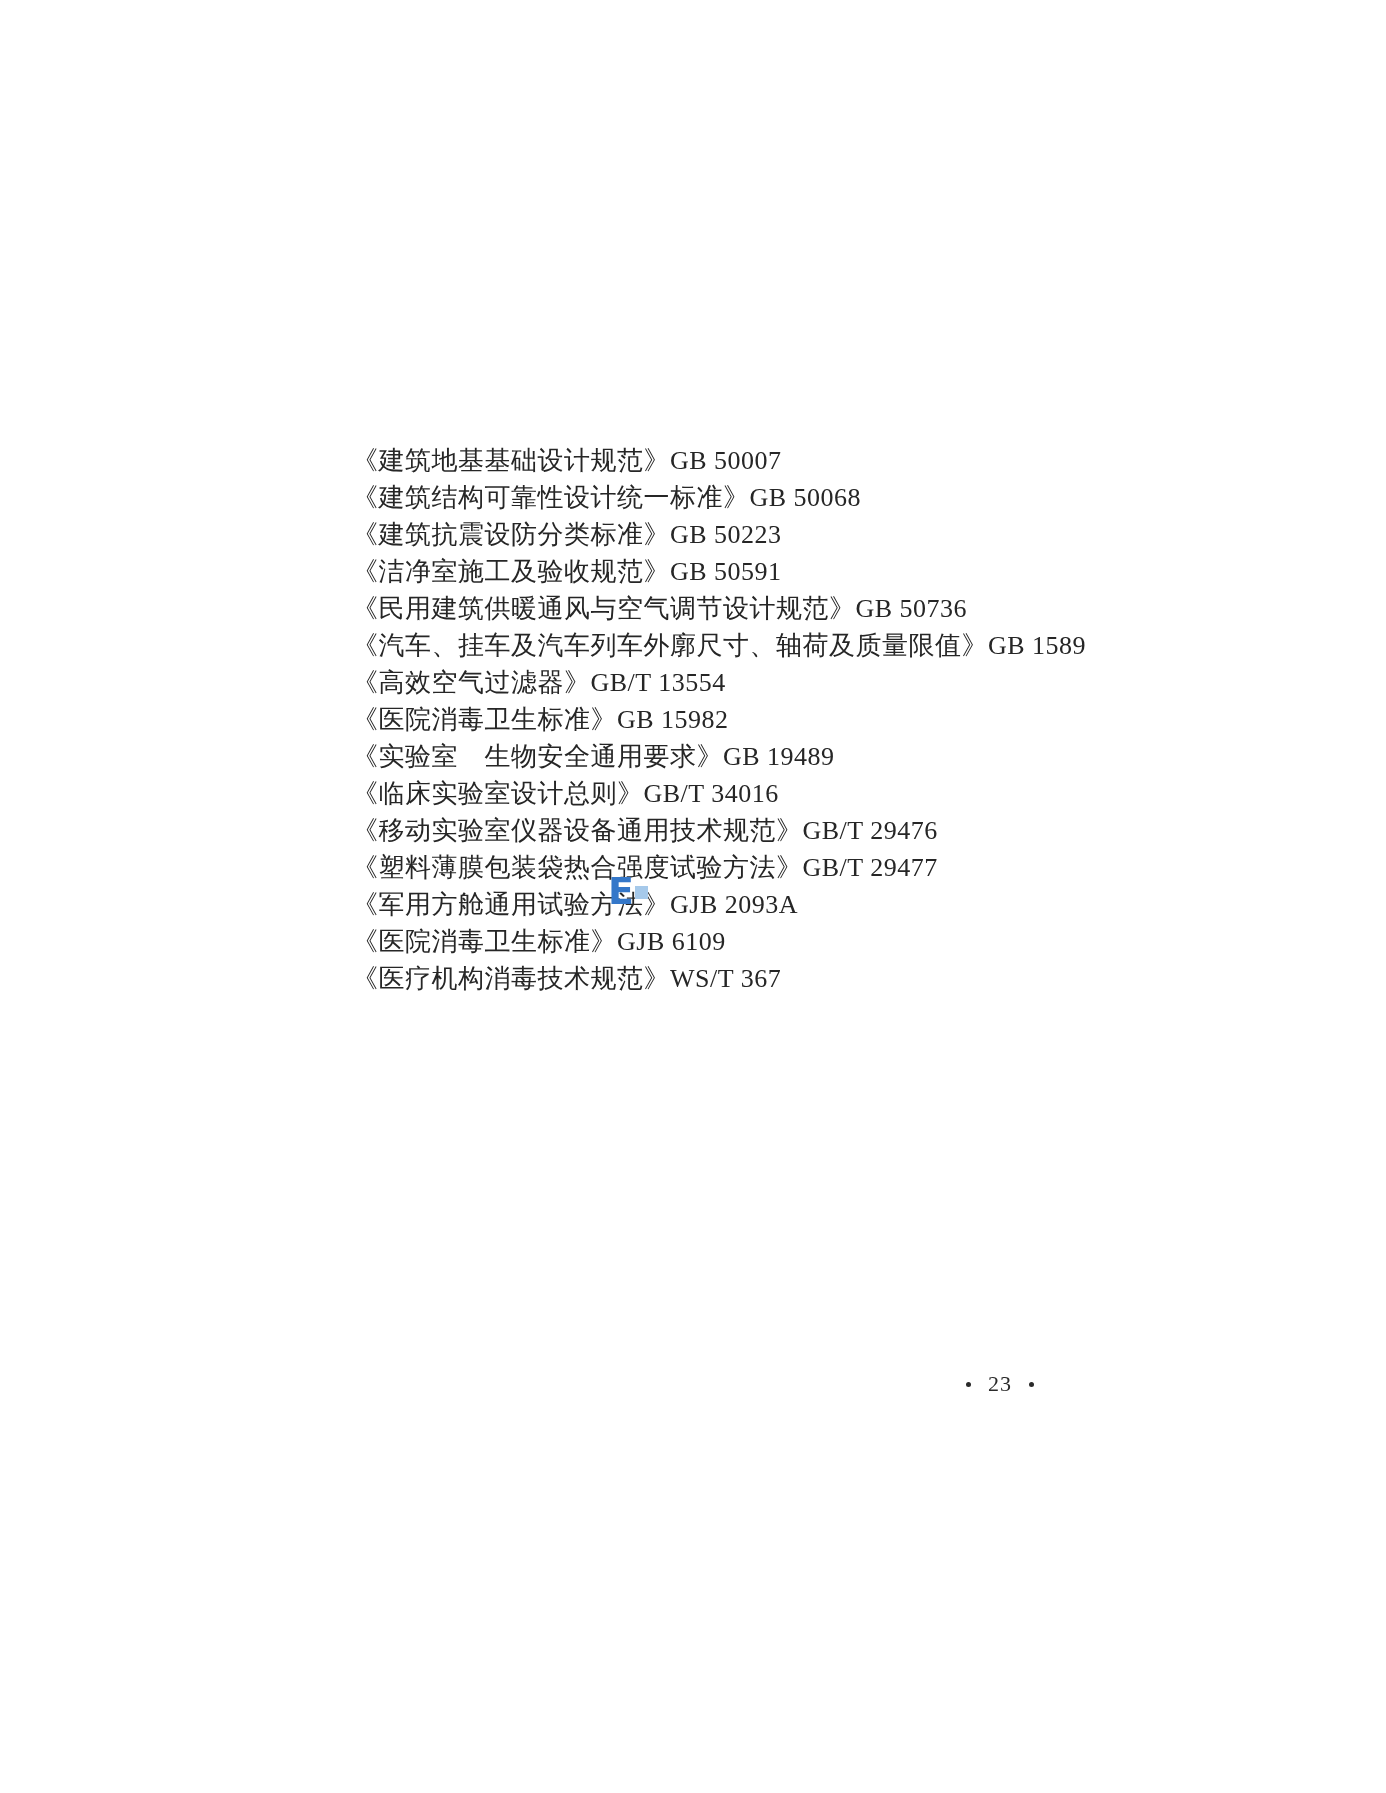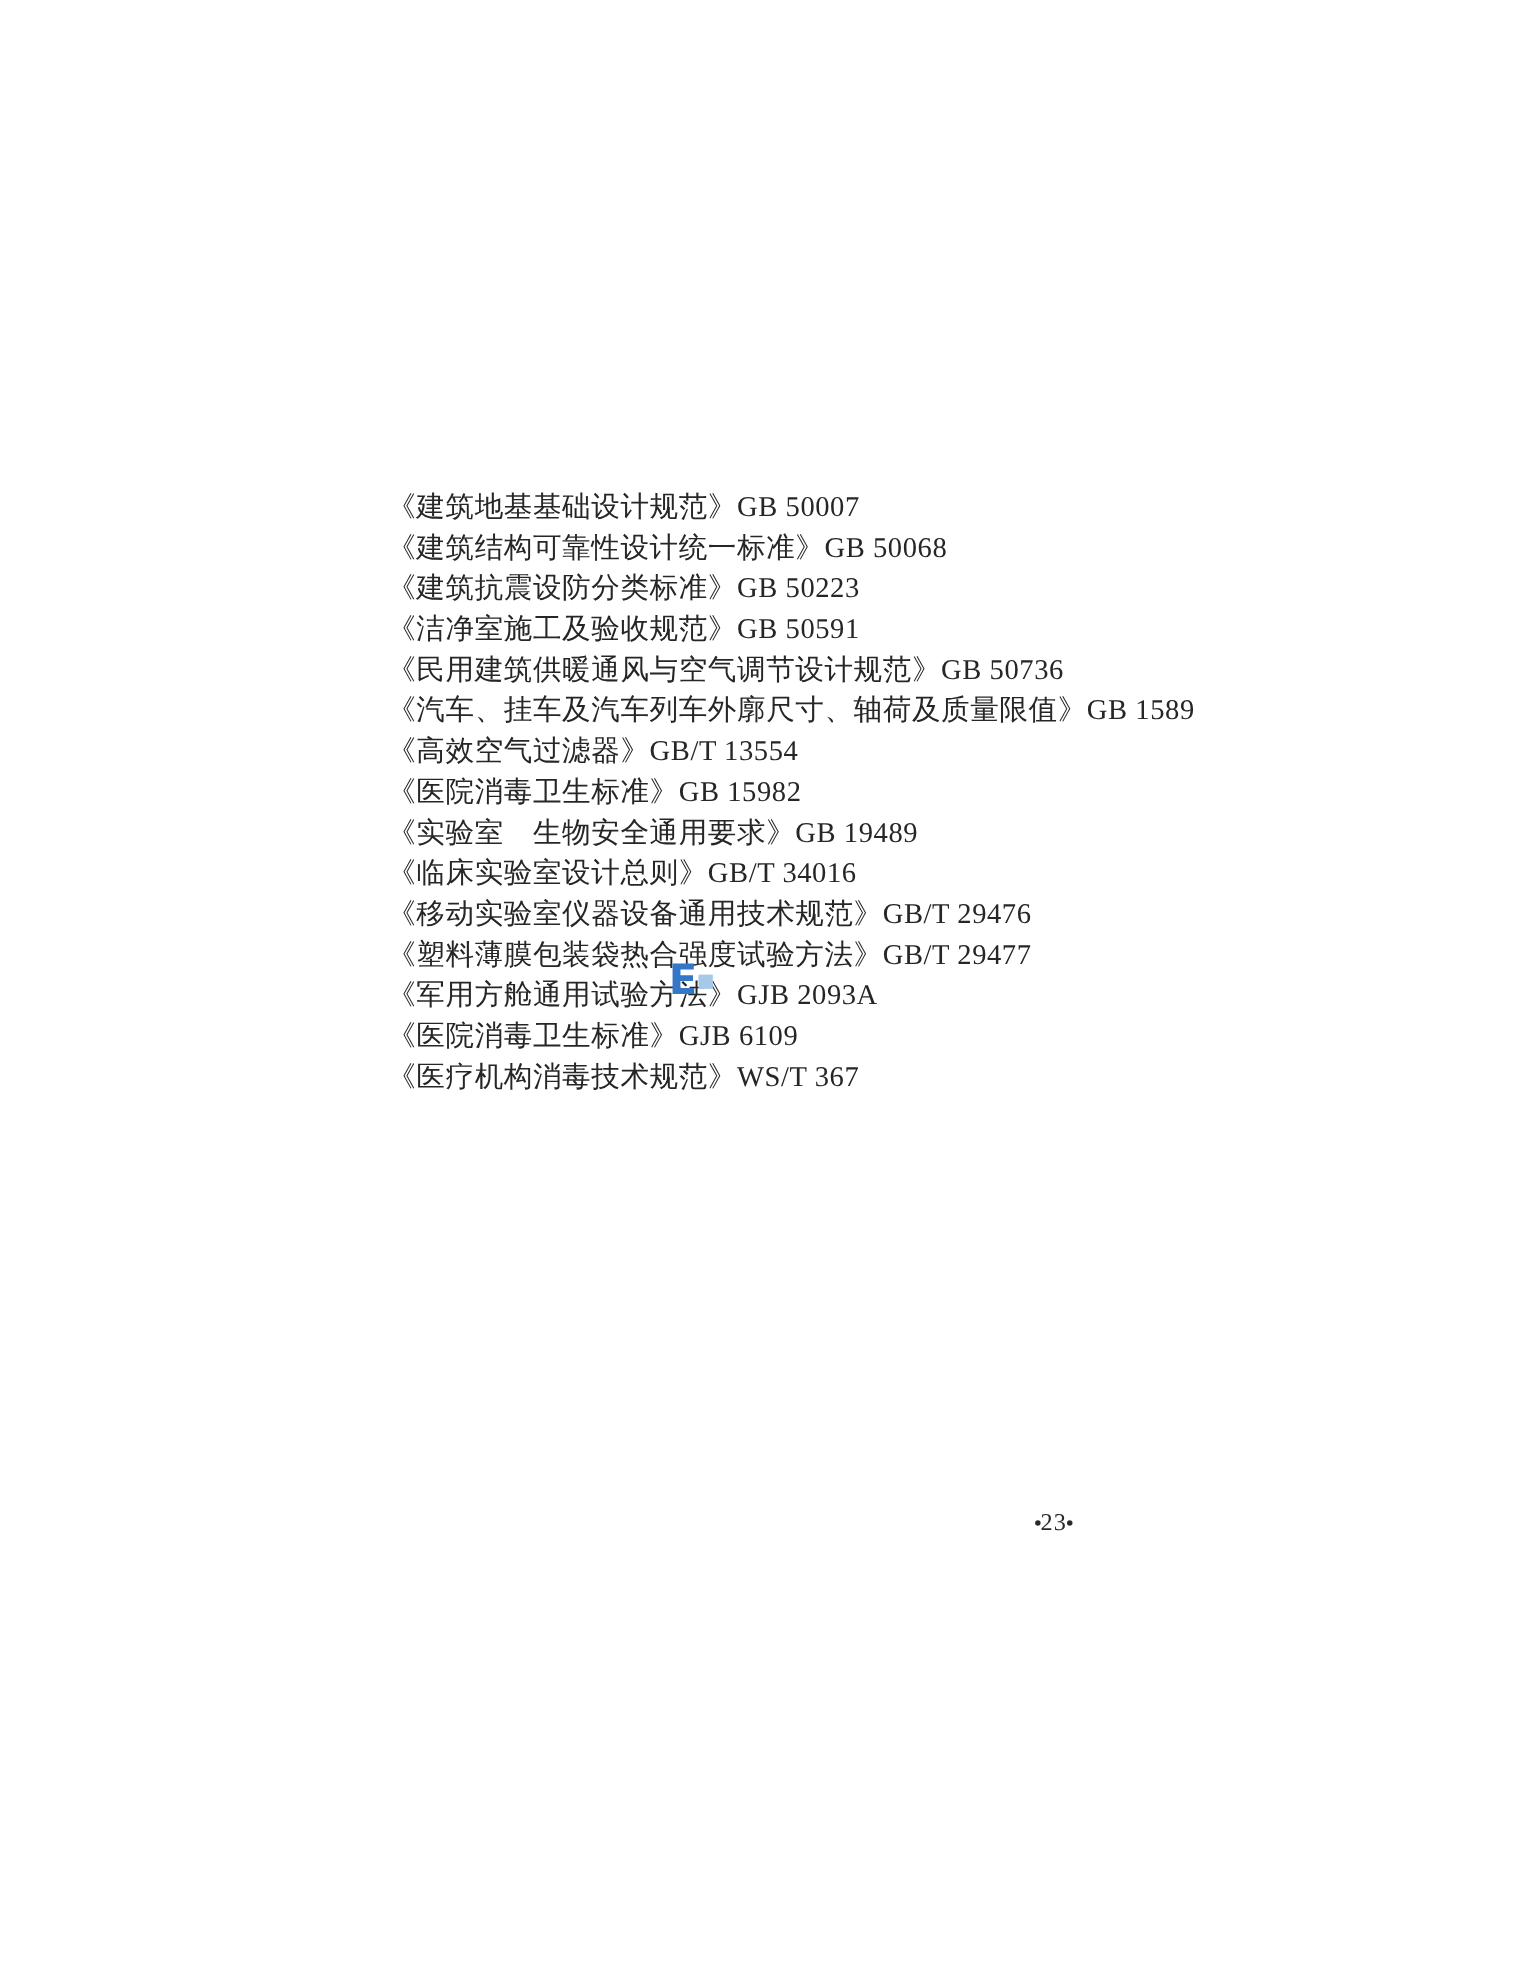--- a/index.html
+++ b/index.html
@@ -68,25 +68,25 @@
     position: absolute;
     left: 27px;
     top: 14px;
     width: 13px;
     height: 13px;
     background: #a6c9ea;
   }
   .footer {
     position: absolute;
     top: 1371px;
-    left: 941px;
+    left: 966px;
     height: 26px;
     display: flex;
     align-items: center;
-    gap: 0;
+    gap: 17px;
   }
   .footer-dot {
     width: 5px;
     height: 5px;
     border-radius: 50%;
     background: #2a2a2a;
   }
   .footer-page-number {
     font-size: 22px;
     line-height: 26px;

